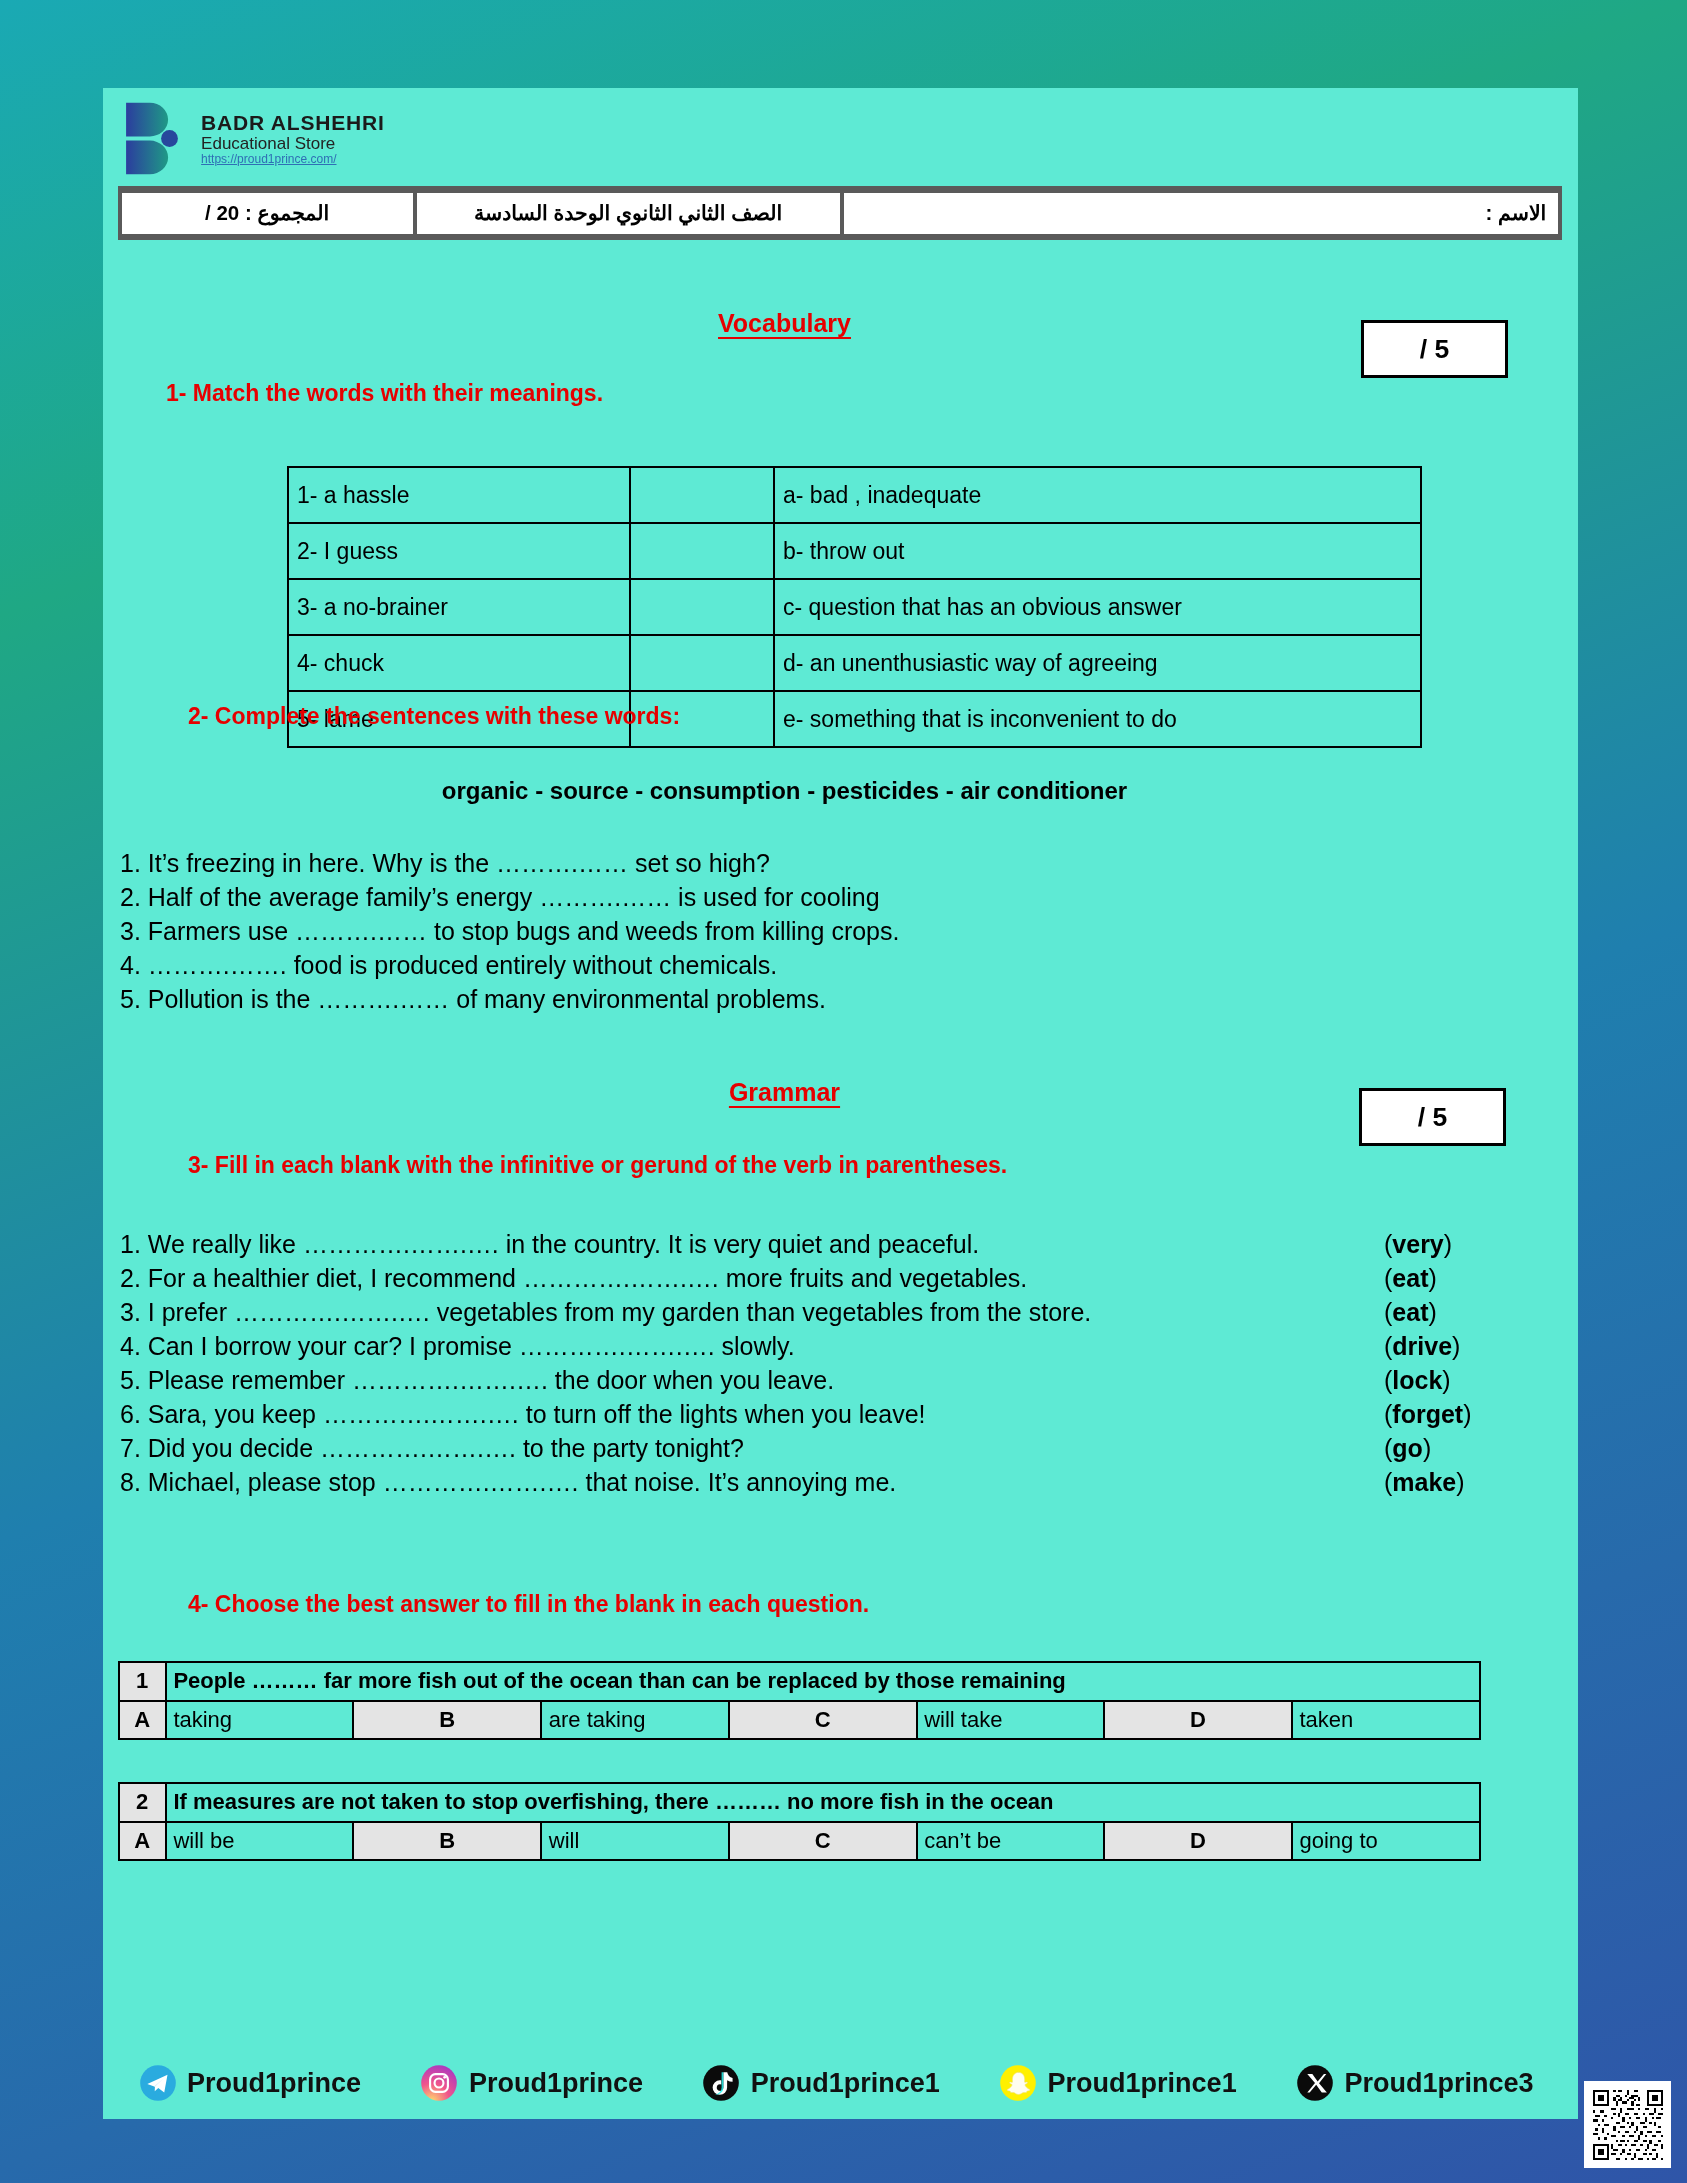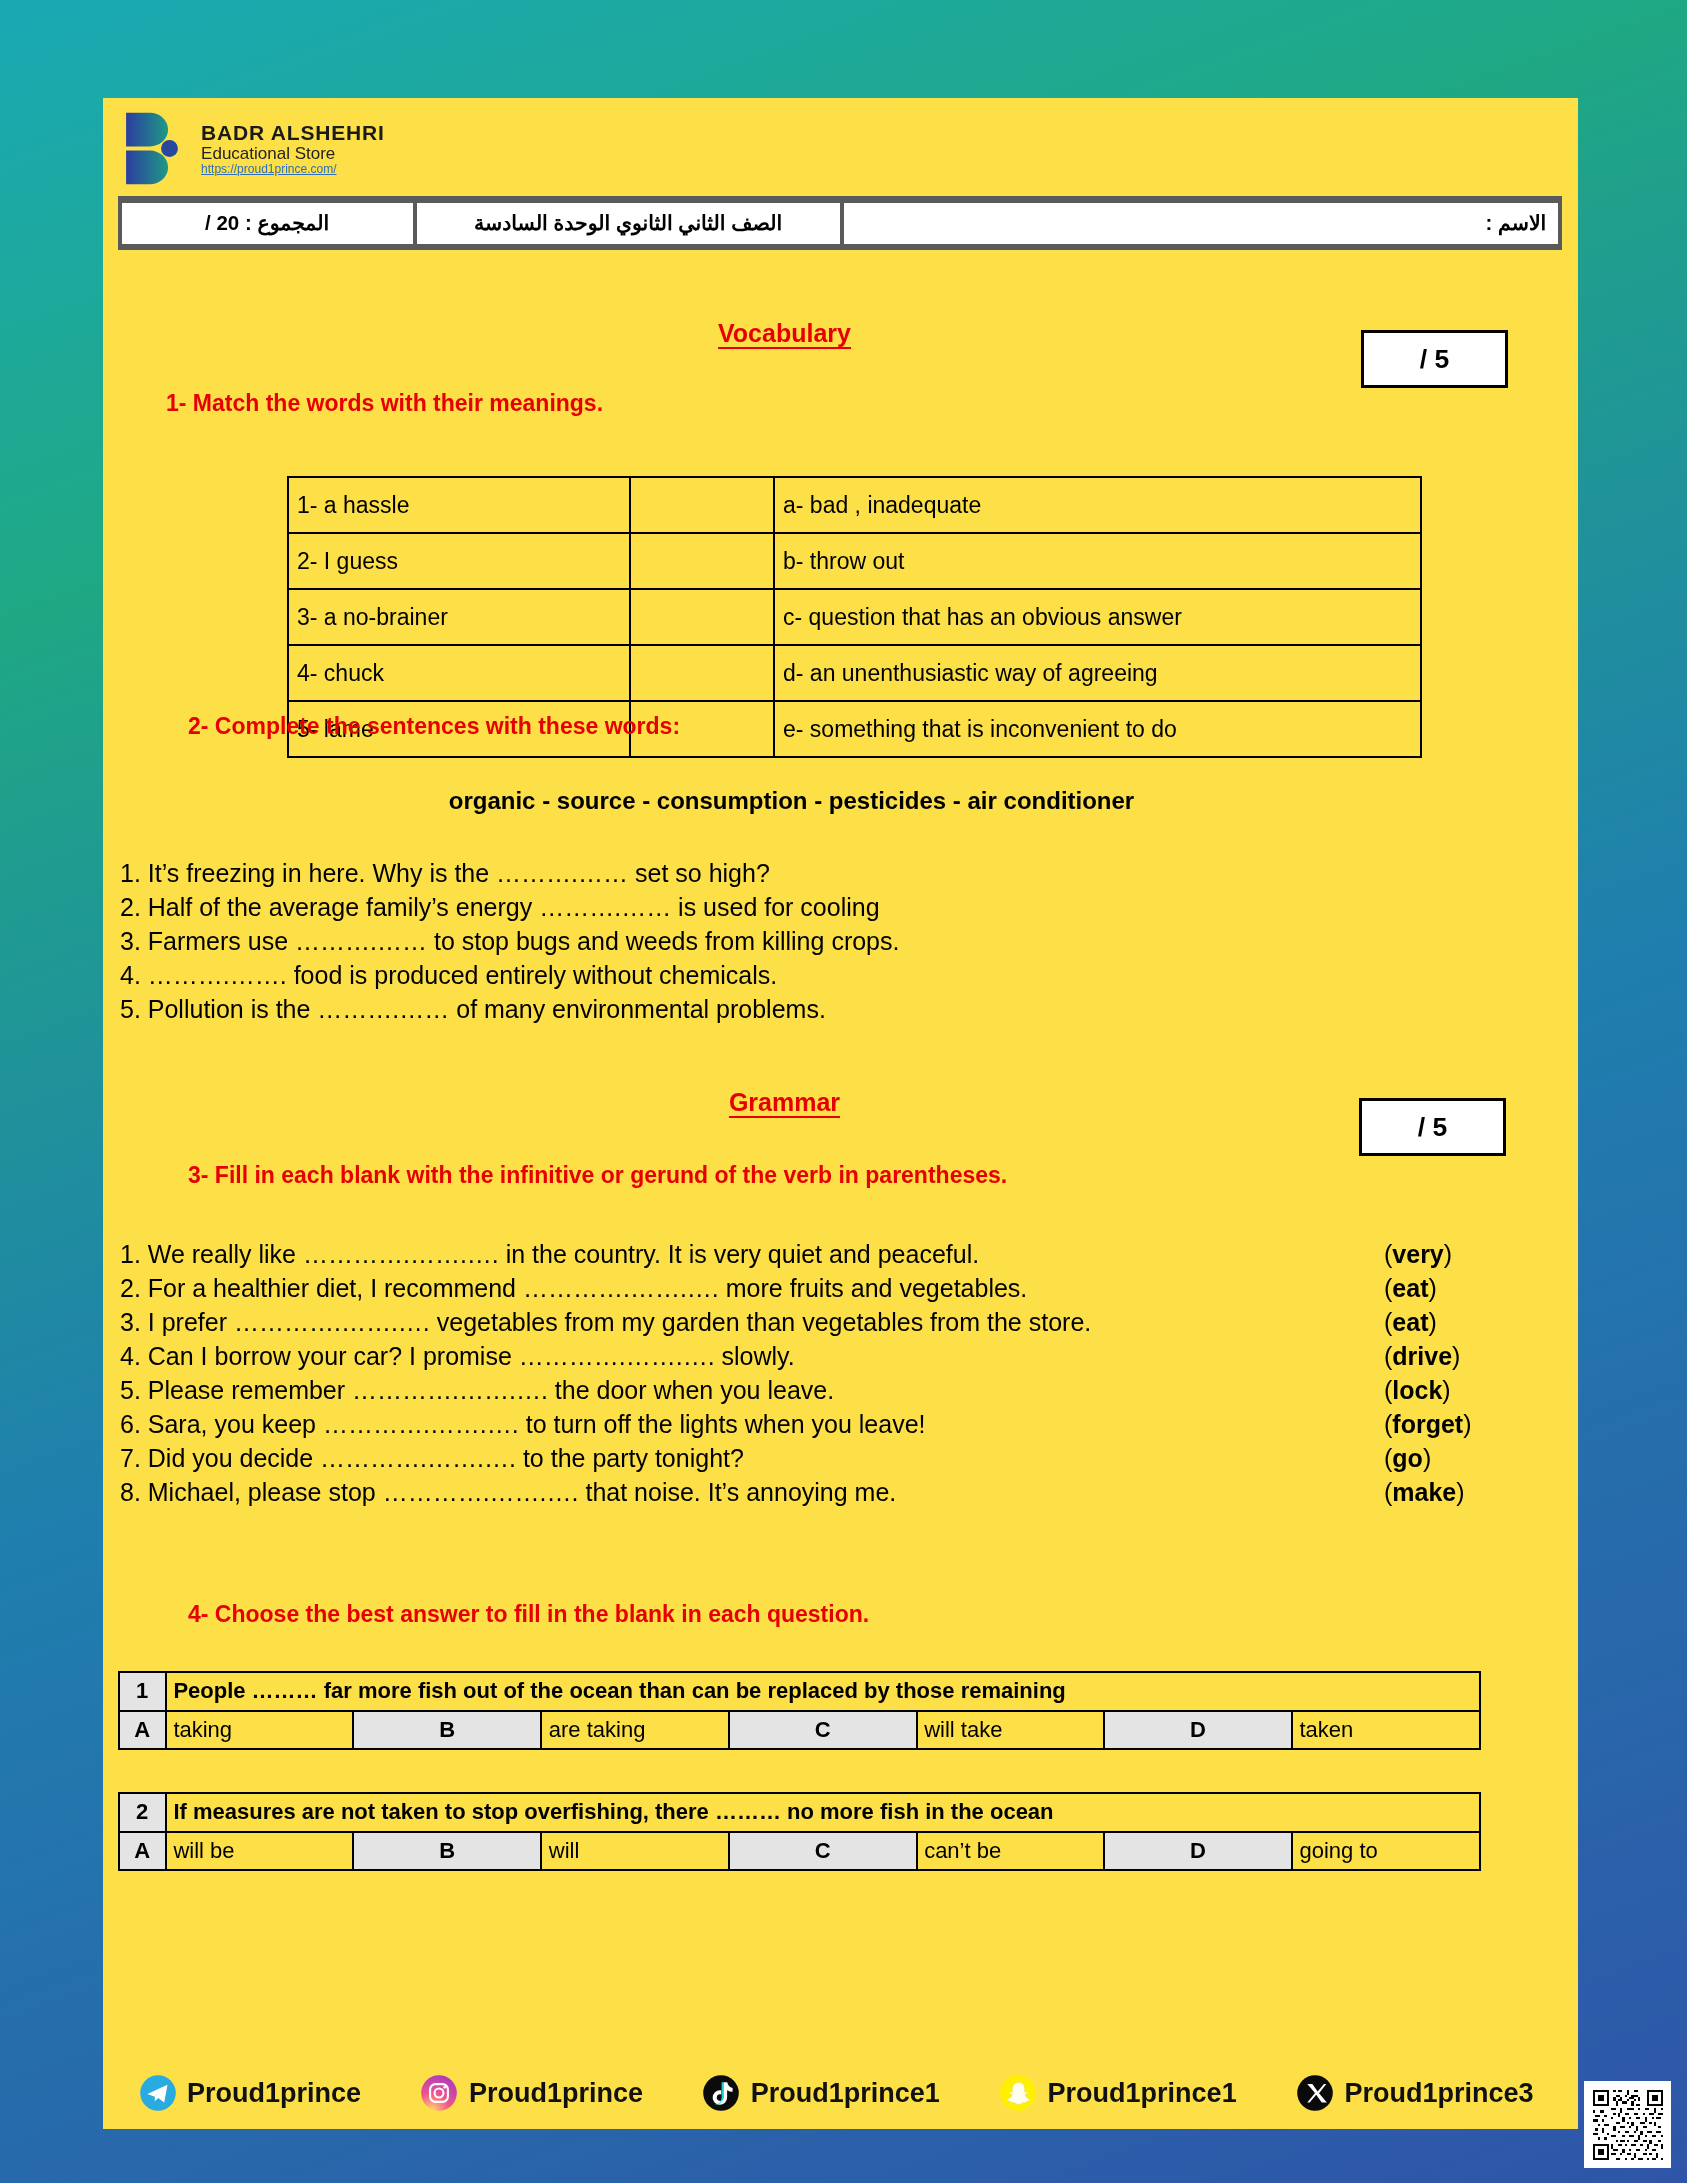--- a/index.html
+++ b/index.html
@@ -12,24 +12,24 @@
     font-family: "Liberation Sans", sans-serif;
     background: linear-gradient(160deg, #1aa9b4 0%, #1fa884 22%, #1f7fae 55%, #2f55a8 100%);
     position: relative;
     overflow: hidden;
   }
 
   
   .sheet {
     position: absolute;
     left: 103px;
-    top: 98px;
+    top: 88px;
     width: 1475px;
     height: 2031px;
-    background: #fde047;
+    background: #5eead4;
     box-sizing: border-box;
   }
 
   
   .brand {
     position: absolute;
     left: 16.5px;
     top: 12px;
     display: flex;
     align-items: center;
@@ -275,21 +275,21 @@
       <tr>
         <td class="col-word">5- lame</td>
         <td class="col-gap"></td>
         <td class="col-def">e- something that is inconvenient to do</td>
       </tr>
     </tbody>
   </table>
 
   <div class="qhead" style="position:absolute; left:85px; top:615px;">2-  Complete the sentences with these words:</div>
 
-  <div class="wordbank" style="position:absolute; left:0; top:689px; width:1363px;padding-left:7px;">organic - source - consumption - pesticides - air conditioner</div>
+  <div class="wordbank" style="position:absolute; left:0; top:689px; width:1363px;">organic - source - consumption - pesticides - air conditioner</div>
 
   <div class="slist" style="position:absolute; left:17px; top:758px; width:1389px;">
     <div>1. It’s freezing in here. Why is the ……….…… set so high?</div>
     <div>2. Half of the average family’s energy ……….…… is used for cooling</div>
     <div>3. Farmers use ……….…… to stop bugs and weeds from killing crops.</div>
     <div>4. ……….……. food is produced entirely without chemicals.</div>
     <div>5. Pollution is the ……….…… of many environmental problems.</div>
   </div>
 
   <div class="scorebox" style="left:1256px; top:1000px;">/ 5</div>

